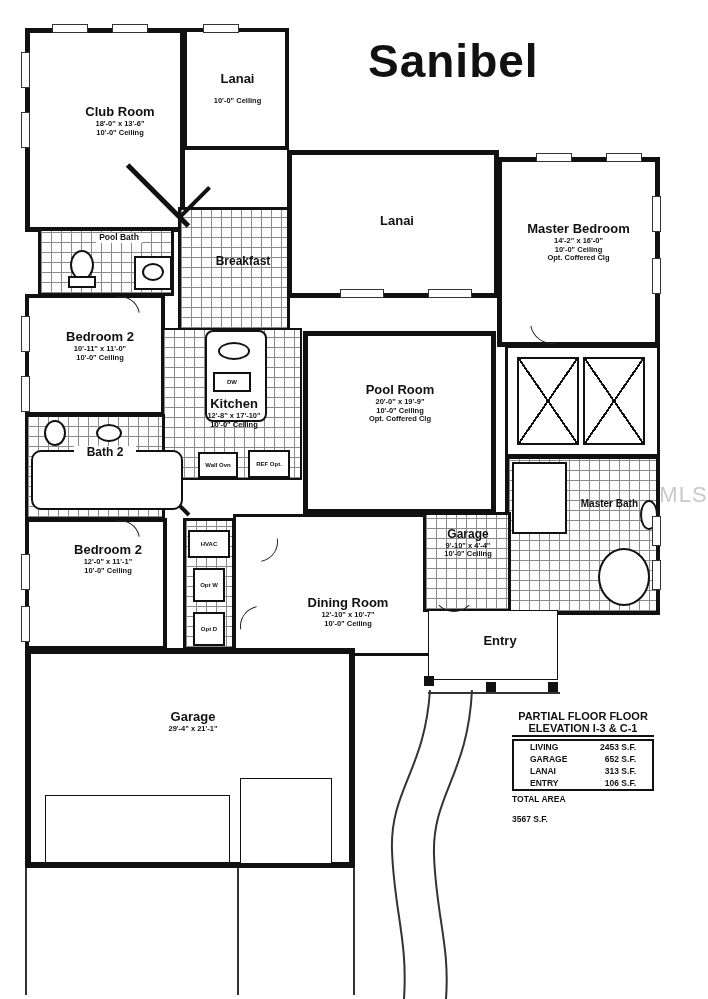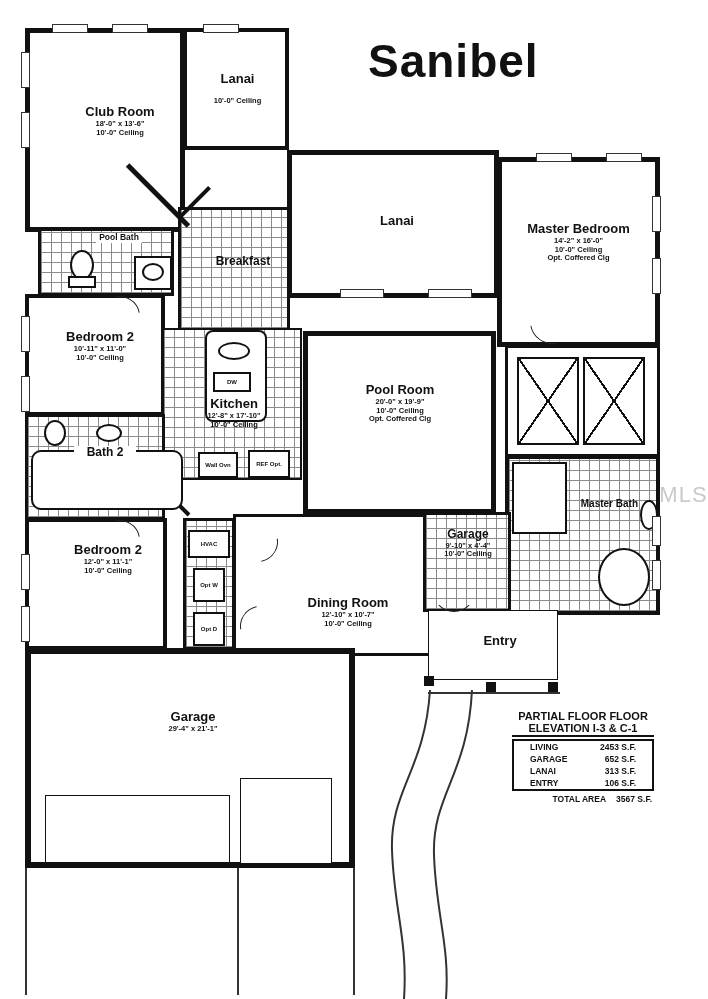--- a/index.html
+++ b/index.html
@@ -23,21 +23,21 @@
   .arc{border:1.6px solid transparent;border-top-color:#222;border-radius:50%;background:transparent;}
   .diag{background:#111;}
   .xdoor{border:2px solid #111;background:
     linear-gradient(to top right,transparent calc(50% - 1px),#111 calc(50% - 1px) calc(50% + 1px),transparent calc(50% + 1px)),
     linear-gradient(to top left,transparent calc(50% - 1px),#111 calc(50% - 1px) calc(50% + 1px),transparent calc(50% + 1px));}
   .title{font-size:46px;font-weight:700;letter-spacing:1px;}
   .wm{font-size:22px;color:#c9c9c9;letter-spacing:1px;}
   .tbl-title{font-weight:700;font-size:11px;text-align:center;line-height:1.1;}
   .tbl-box{border:2px solid #111;}
   .tbl-row{display:flex;justify-content:space-between;font-size:8.5px;font-weight:700;padding:1px 16px;}
-  .tbl-total{display:flex;justify-content:flex-end;gap:10px;font-size:8.5px;font-weight:700;padding-top:3px;padding-right:2px;}
+  .tbl-total{display:flex;justify-content:flex-end;gap:10px;font-size:8.5px;font-weight:700;padding-top:3px;padding-right:2px;flex-direction:column;}
   .col{background:#111;}
   .thin{background:#333;}
 </style>
 </head>
 <body>
 
 <div class="page">
 
   <div class="abs title" style="left:368px;top:34px;">Sanibel</div>
   <div class="abs wm" style="left:590px;top:482px;width:118px;overflow:hidden;white-space:nowrap;">StellarMLS</div>

